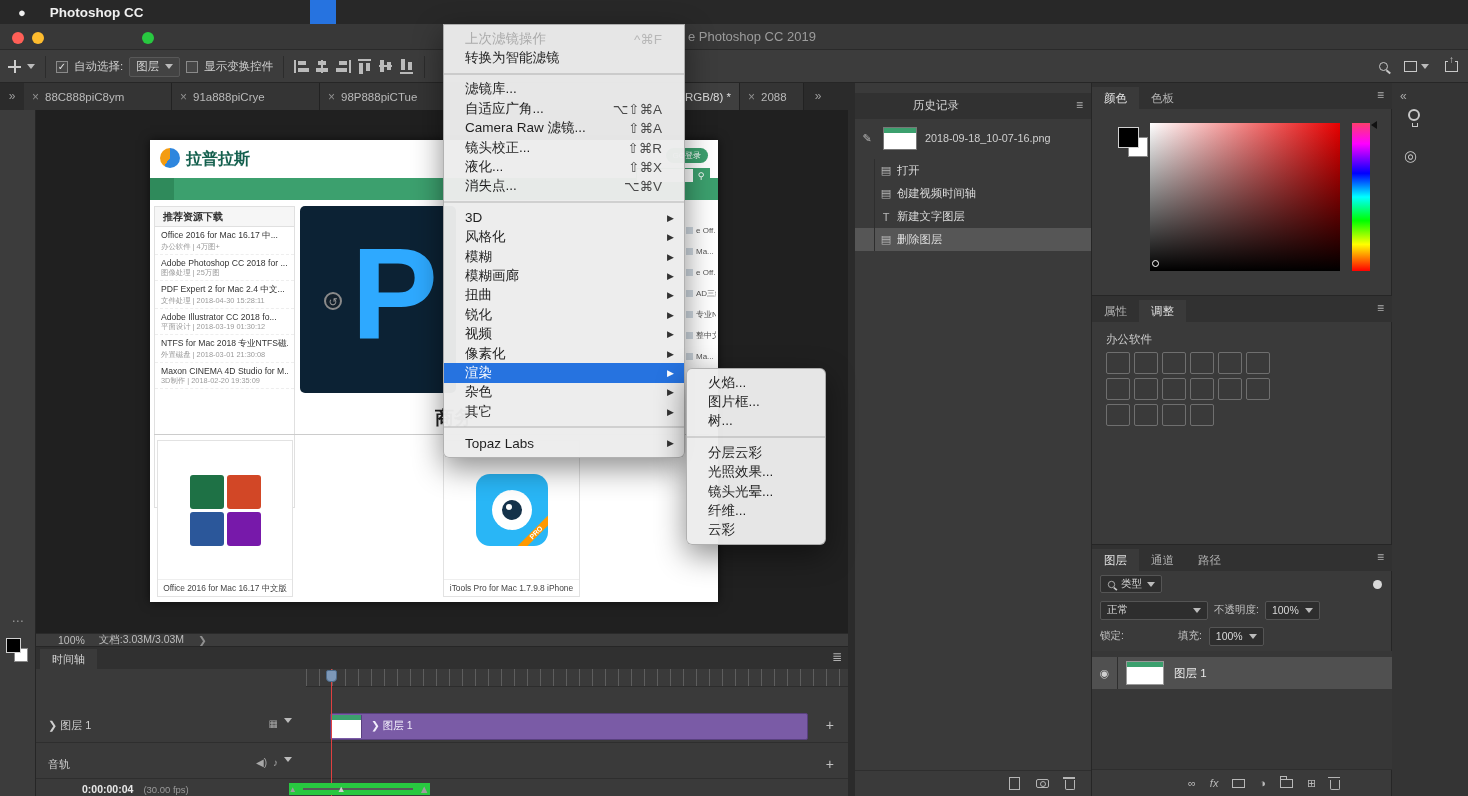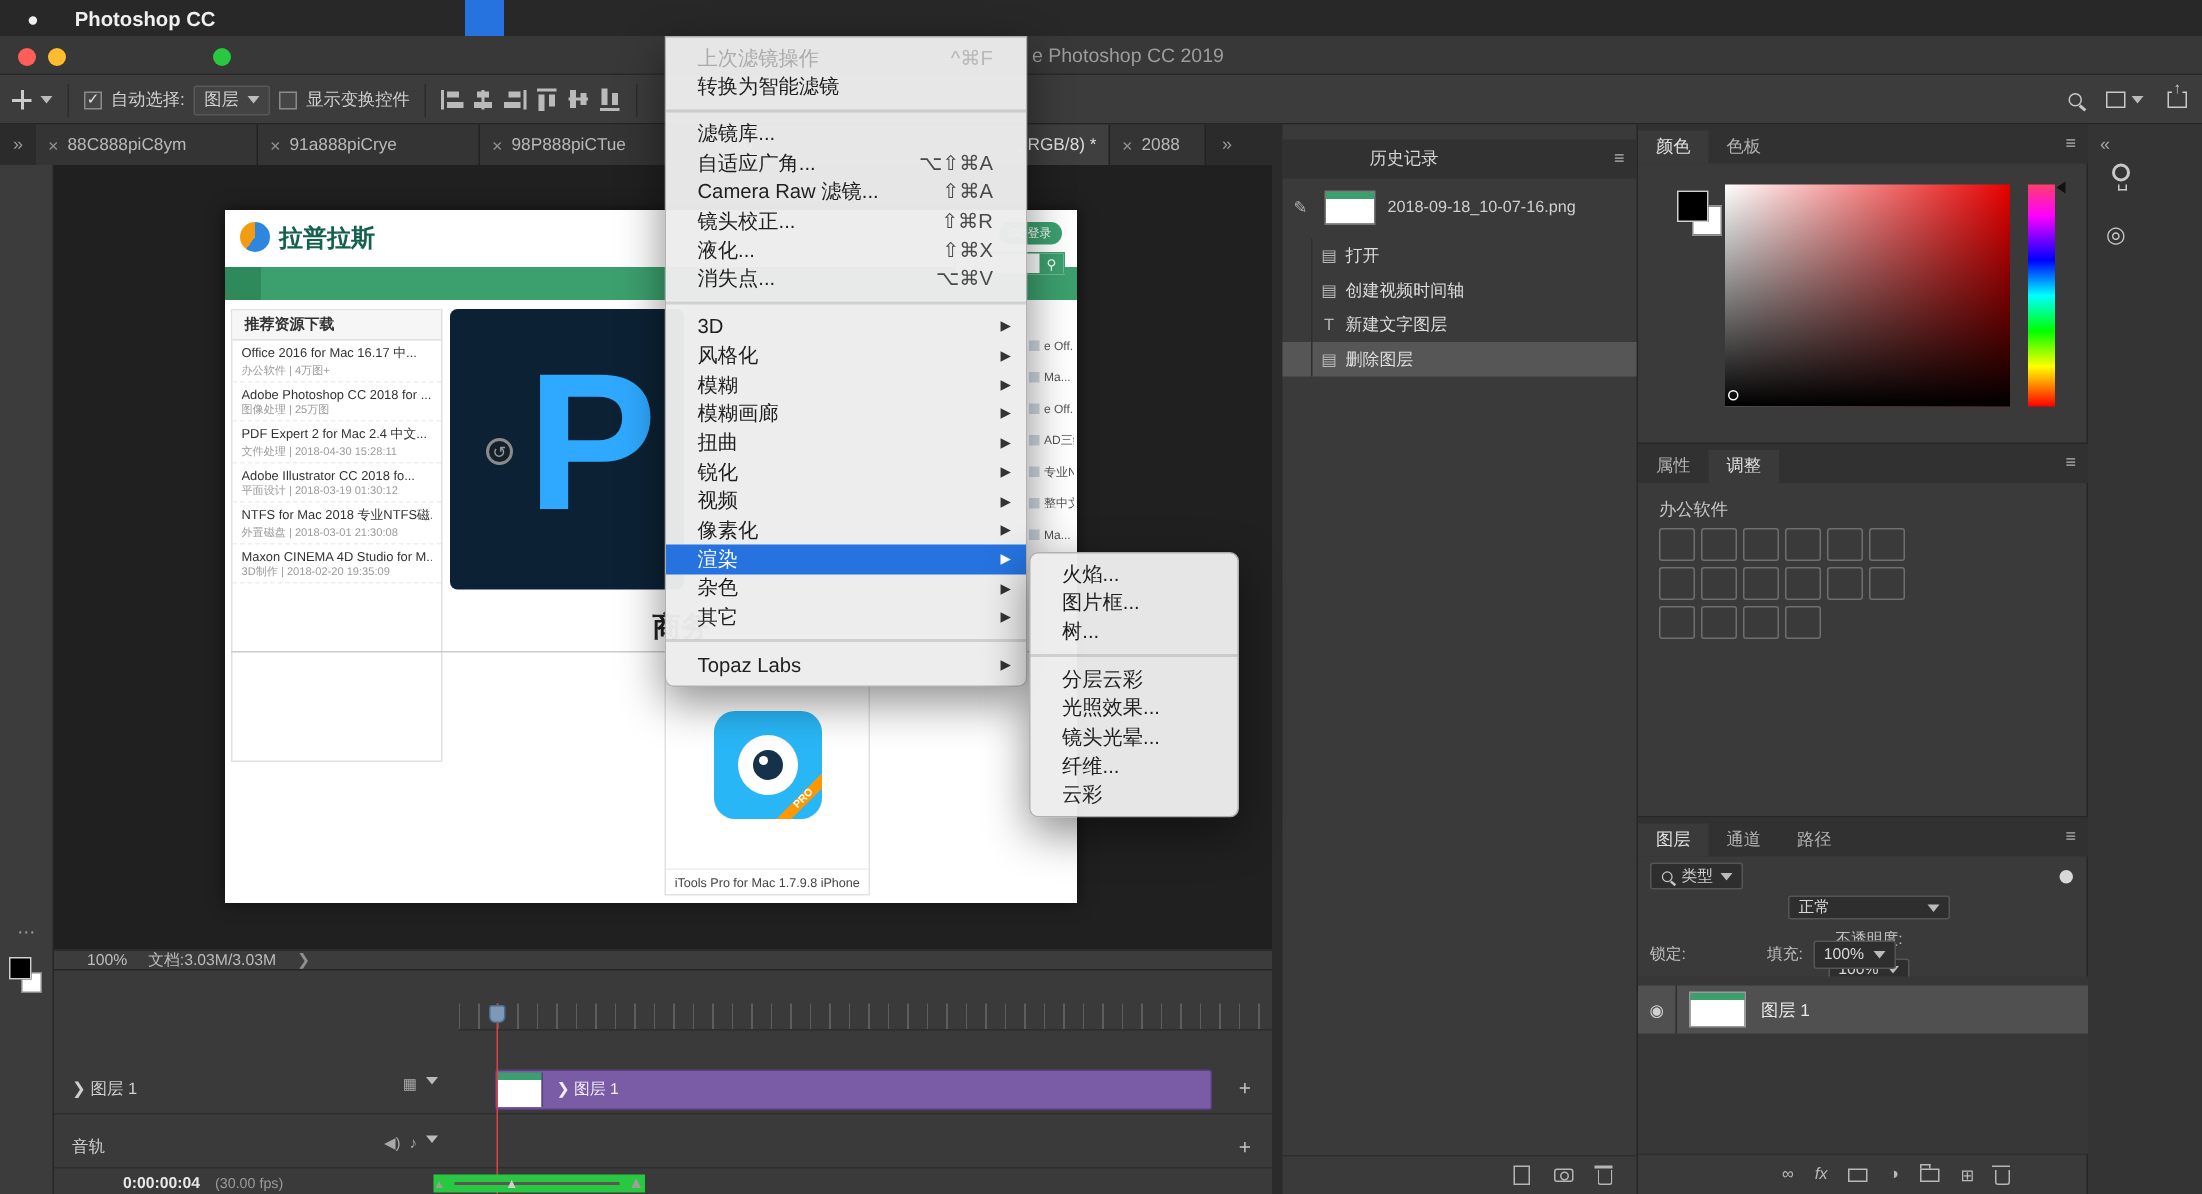--- a/index.html
+++ b/index.html
@@ -168,21 +168,21 @@
   #hue-cursor{position:absolute;right:-7px;top:-2px;width:0;height:0;border-top:4px solid transparent;border-bottom:4px solid transparent;border-right:6px solid #111;}
   #sec-adjust{top:213px;height:249px;border-bottom:1px solid #262626;}
   #add-adjust-label{position:absolute;left:14px;top:36px;font-size:11.5px;color:#c8c8c8;}
   #adjust-grid{position:absolute;left:14px;top:56px;width:190px;display:flex;flex-wrap:wrap;gap:4px;}
   .adj-icon{width:24px;height:22px;border:1px solid #6f6f6f;border-radius:2px;color:#c8c8c8;font-size:12px;text-align:center;line-height:20px;}
   #sec-layers{top:462px;height:251px;}
   #layers-filter{position:absolute;left:0;top:26px;width:100%;height:26px;display:flex;align-items:center;gap:8px;padding-left:8px;}
   #kind-combo{display:flex;align-items:center;gap:5px;background:#2e2e2e;border:1px solid #555;border-radius:2px;height:18px;padding:0 6px;font-size:10.5px;color:#cfcfcf;}
   .lf-icon{color:#b8b8b8;font-size:11px;}
   #filter-toggle{margin-left:auto;margin-right:10px;width:9px;height:9px;border-radius:50%;background:#d8d8d8;}
-  #layers-blend{position:absolute;left:0;top:52px;width:100%;height:26px;display:flex;align-items:center;gap:6px;padding-left:8px;font-size:10.5px;color:#c0c0c0;flex-direction:column;}
+  #layers-blend{position:absolute;left:0;top:52px;width:100%;height:26px;display:flex;align-items:center;gap:6px;padding-left:8px;font-size:10.5px;color:#c0c0c0;}
   .mini-select{display:flex;align-items:center;gap:6px;background:#2e2e2e;border:1px solid #555;border-radius:2px;height:19px;padding:0 6px;color:#d8d8d8;}
   #blend-select{width:108px;}
   #layers-lock{position:absolute;left:0;top:78px;width:100%;height:26px;display:flex;align-items:center;gap:7px;padding-left:8px;font-size:10.5px;color:#c0c0c0;}
   .lock-icon{color:#b8b8b8;font-size:10px;}
   #layer-list{position:absolute;left:0;top:106px;width:100%;height:118px;background:#373737;}
   #layer-row{position:absolute;left:0;top:6px;width:100%;height:32px;background:#505050;display:flex;align-items:center;}
   #eye-well{width:26px;align-self:stretch;border-right:1px solid #2e2e2e;display:flex;align-items:center;justify-content:center;color:#d0d0d0;font-size:11px;}
   #layer-thumb{width:38px;height:24px;margin-left:8px;background:linear-gradient(#3ca06e 0 5px,#fff 5px);border:1px solid #999;}
   #layer-name{margin-left:10px;font-size:11.5px;color:#e8e8e8;}
   #layers-bottom{position:absolute;left:0;bottom:0;width:100%;height:27px;border-top:1px solid #2e2e2e;display:flex;align-items:center;gap:14px;padding-left:96px;color:#b8b8b8;font-size:11px;}
@@ -430,20 +430,32 @@
             <span>整中文...</span>
           </div>
           <div class="rl-item">
             <span class="rl-ico"></span>
             <span>Ma...</span>
           </div>
         </div>
       <div id="section-heading">商务</div>
       <div id="section-line"></div>
 
+      <div class="app-card" style="left:7px;width:136px;">
+        <div class="card-art">
+          <div class="off-grid">
+
+          <span class="off-sq" style="background: rgb(30, 113, 69);"></span>
+              <span class="off-sq" style="background: rgb(210, 71, 38);"></span>
+              <span class="off-sq" style="background: rgb(43, 87, 154);"></span>
+              <span class="off-sq" style="background: rgb(119, 25, 170);"></span>
+            </div>
+        </div>
+        <div class="card-cap">Office 2016 for Mac 16.17 中文版</div>
+      </div>
       <div class="app-card" style="left:293px;width:137px;">
         <div class="card-art">
           <span class="itools-sq">
             <span class="itools-eye"></span>
               <span class="itools-pupil"></span>
               <span class="itools-glint"></span>
             <span class="itools-ribbon">PRO</span>
           </span>
         </div>
         <div class="card-cap">iTools Pro for Mac 1.7.9.8 iPhone</div>
@@ -452,20 +464,24 @@
     <div id="rotate-badge">↺</div>
   </div>
 
   <div id="statusbar">
     <span>100%</span>
     <span>文档:3.03M/3.03M</span>
     <span style="color:#8f8f8f;">❯</span>
   </div>
 
   <div id="timeline">
+    <div id="tl-header">
+      <span id="tl-tab">时间轴</span>
+      <span id="tl-menu">≣</span>
+    </div>
     <div id="tl-controls">
 
     <span></span>
         <span></span>
         <span></span>
         <span></span>
         <span></span>
         <span></span>
         <span></span>
         <span></span>

